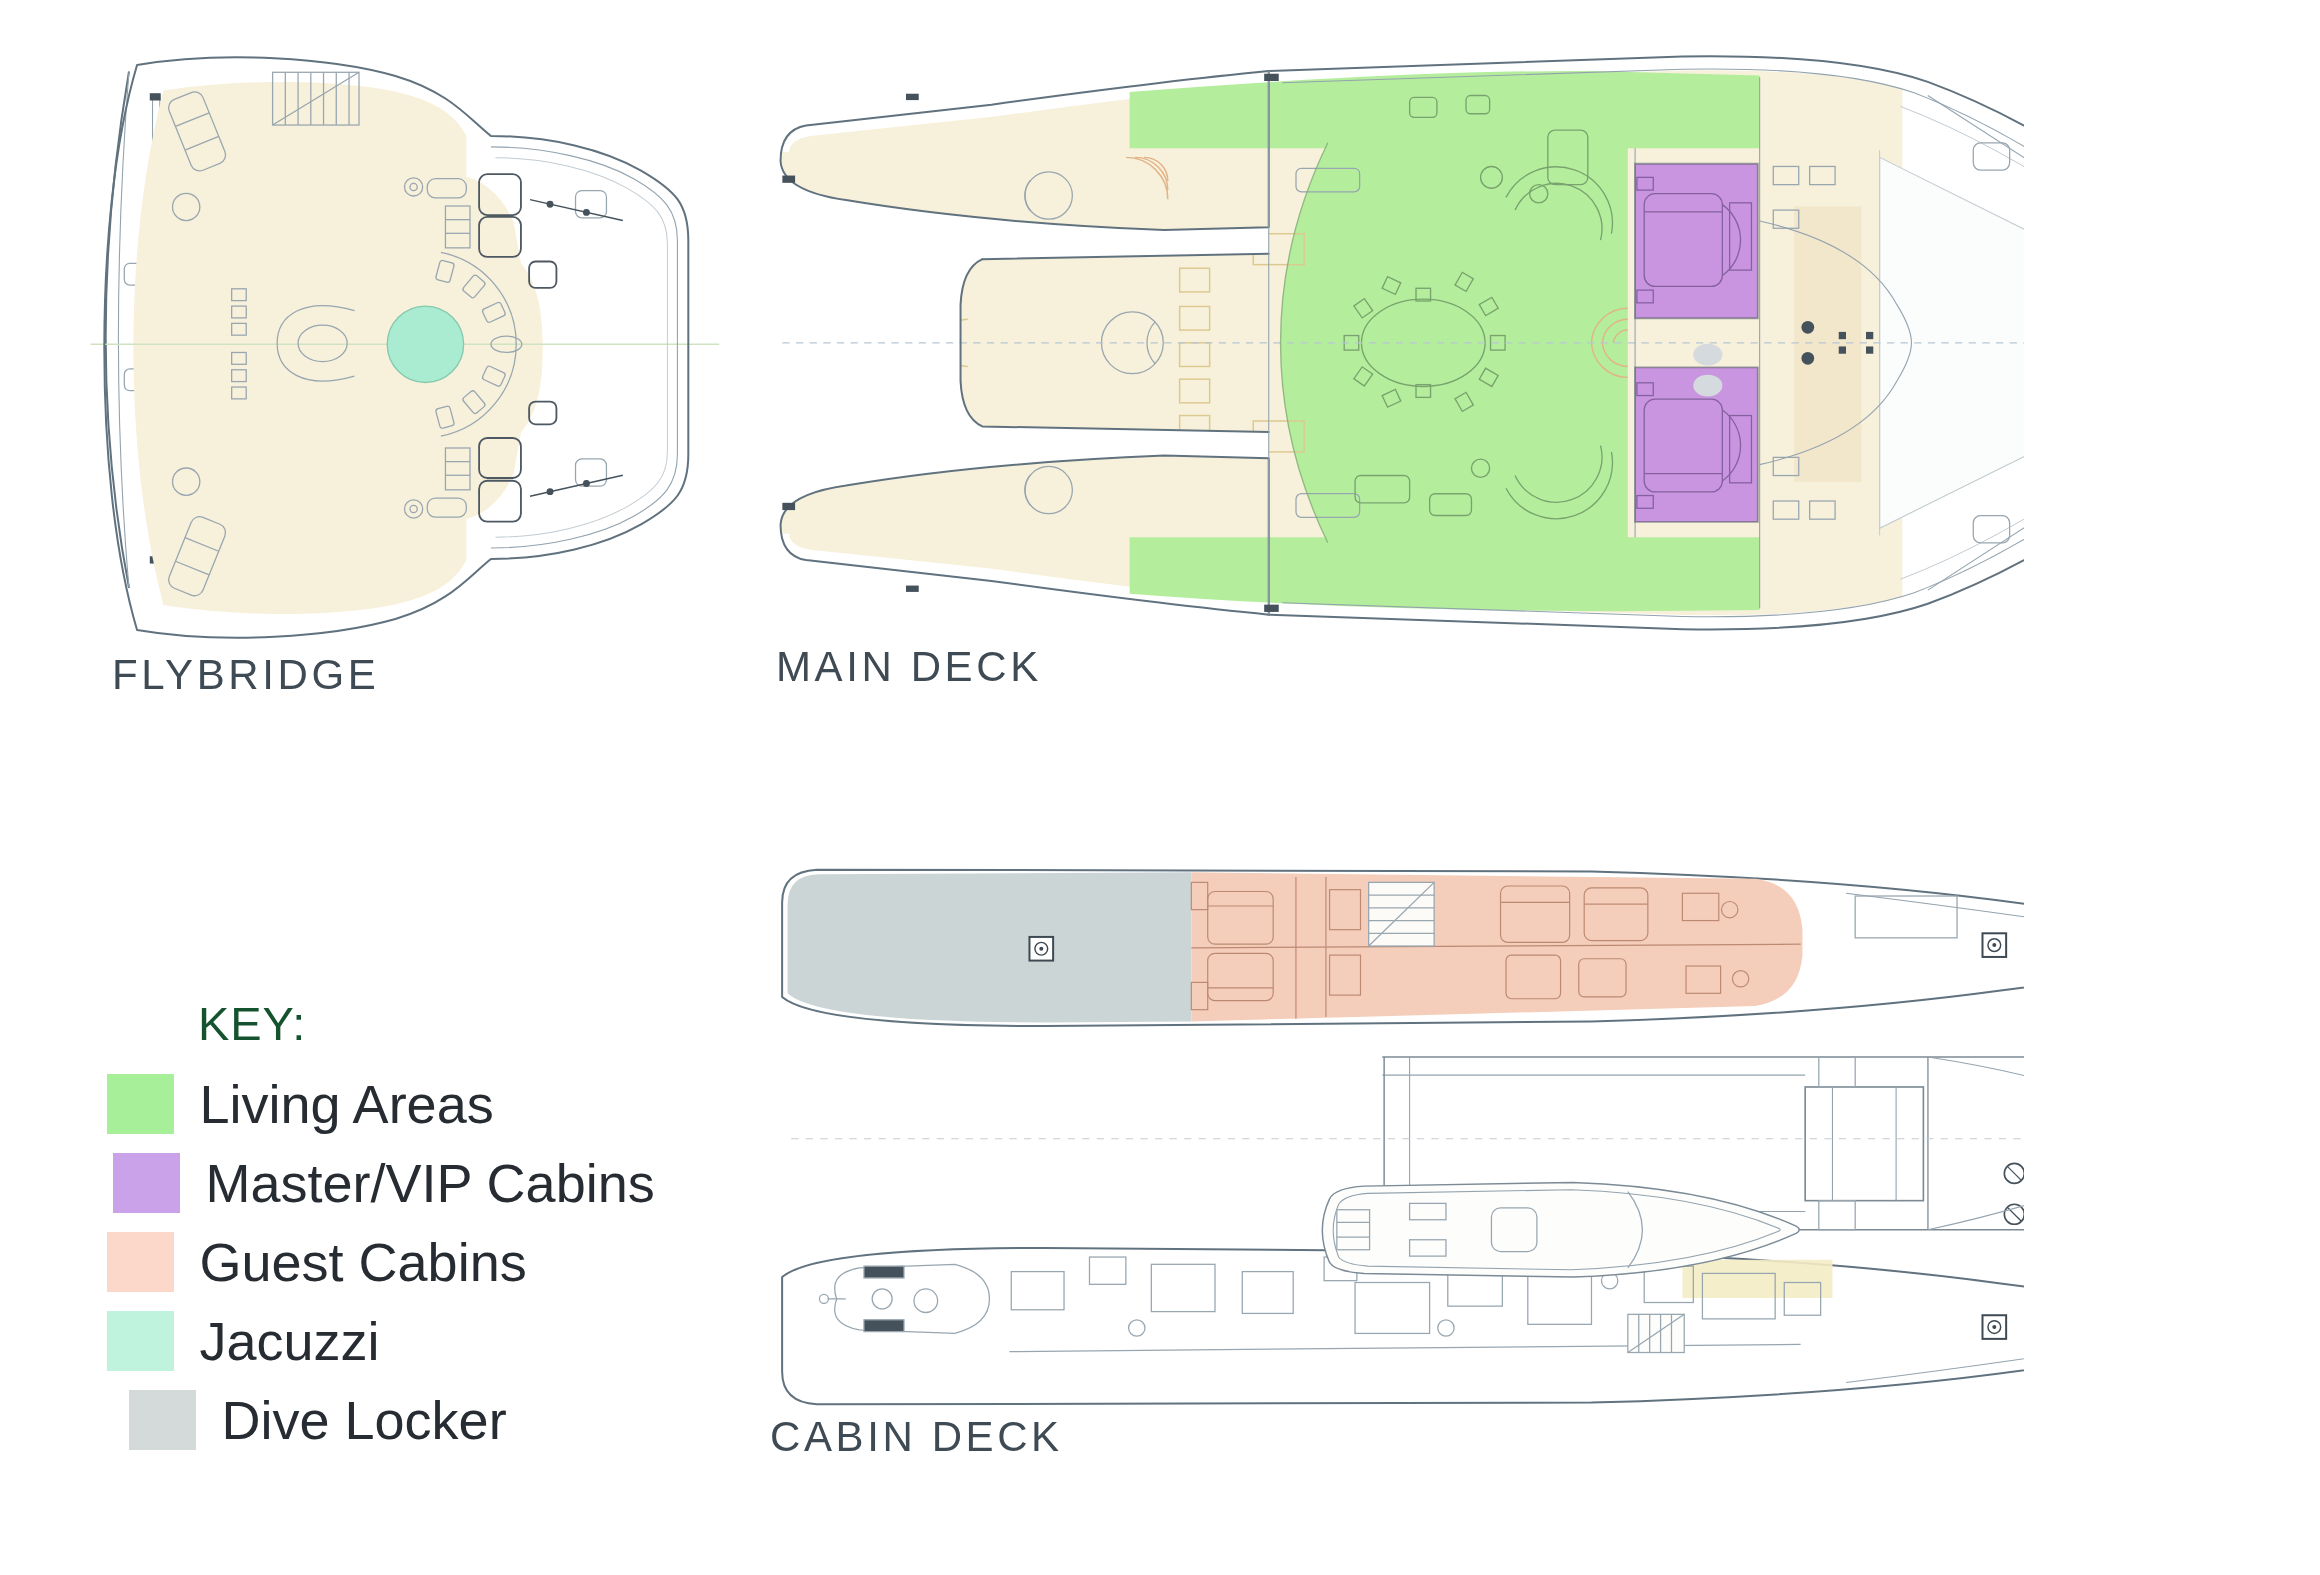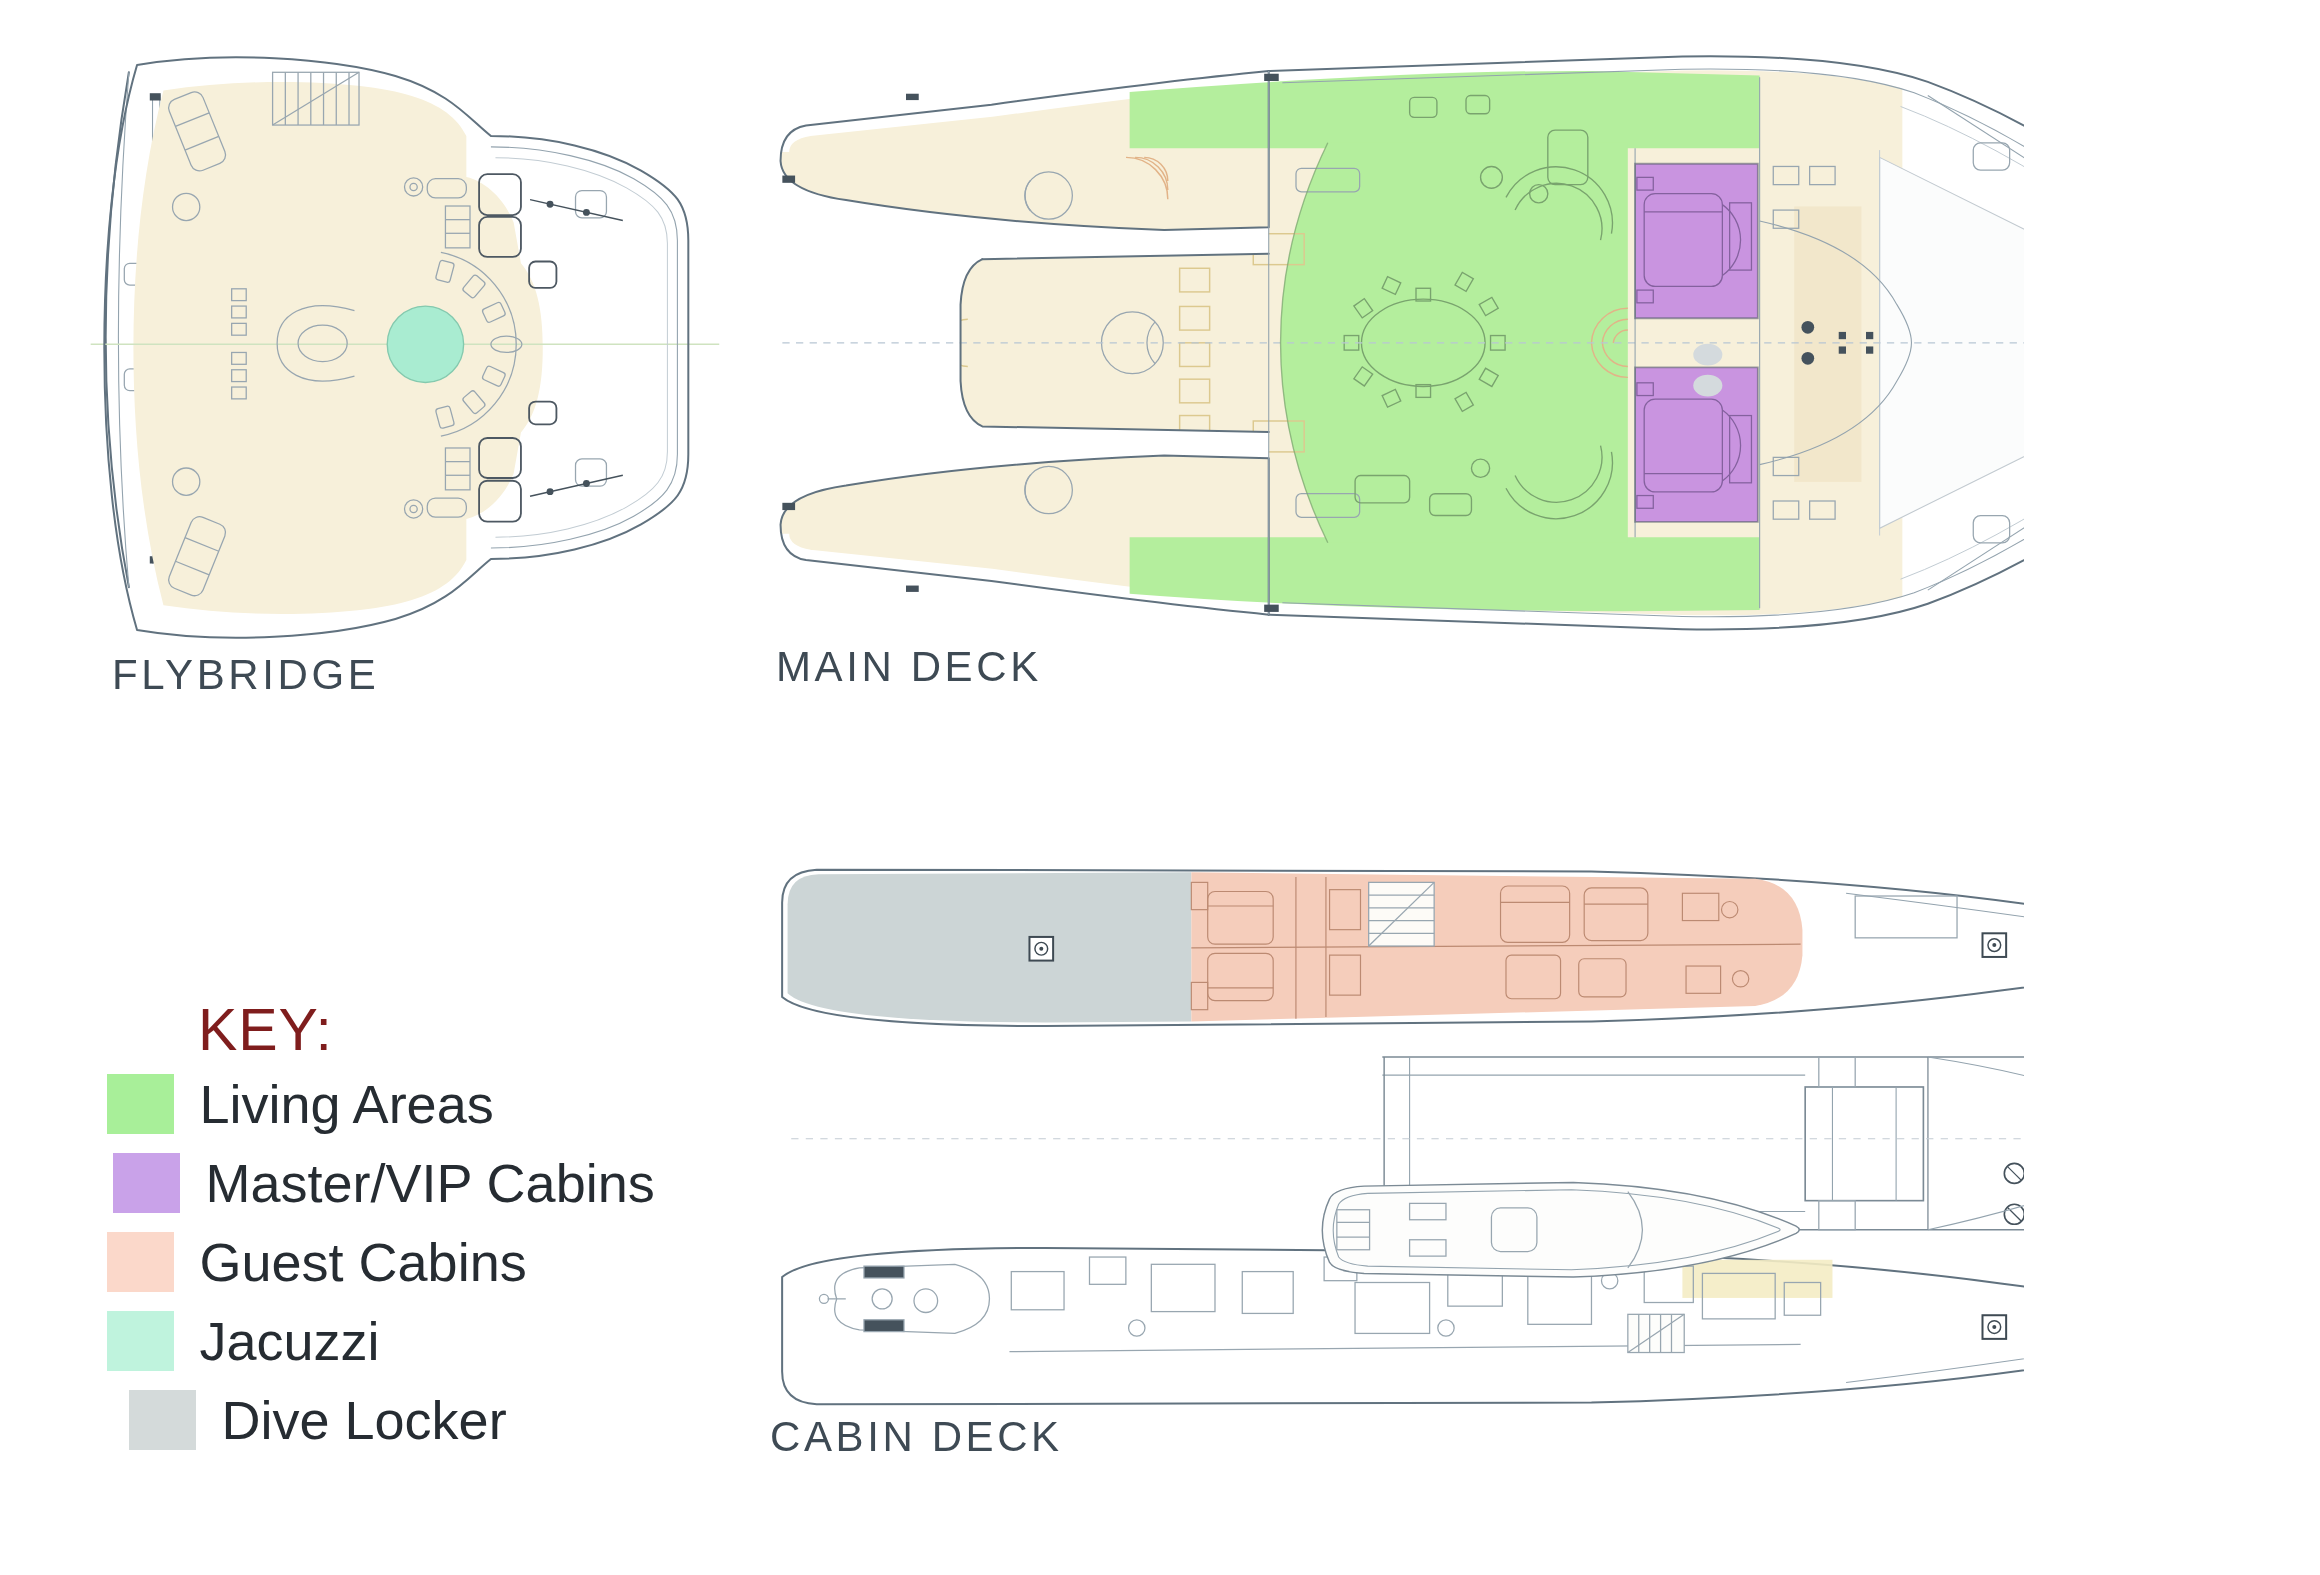--- a/index.html
+++ b/index.html
@@ -1,20 +1,20 @@
 <!DOCTYPE html>
 <html style="font-size:14.5px"><head>
 <meta charset="utf-8">
 <style>
   html,body{margin:0;padding:0;background:#ffffff;}
   #page{position:relative;width:2024px;height:1576px;background:#ffffff;overflow:hidden;
         font-family:"Liberation Sans", sans-serif;}
   .deck-label{position:absolute;color:#3e4a54;font-size:42px;letter-spacing:3.6px;
               font-weight:400;white-space:nowrap;}
-  .key-title{position:absolute;left:198px;top:996px;color:#7f1d1d;font-size:59px;
+  .key-title{position:absolute;left:198px;top:996px;color:#14532d;font-size:47px;
              letter-spacing:0.9px;font-weight:400;}
   .legend-row{position:absolute;left:107px;width:746px;height:60px;display:flex;align-items:center;}
   .legend-swatch{width:67px;height:60px;flex:0 0 67px;}
   .legend-label{margin-left:25.5px;color:#262c32;font-size:54px;font-weight:400;white-space:nowrap;}
   svg{position:absolute;overflow:visible;}
   .thin{fill:none;stroke:#93a3ae;stroke-width:1.2px;}
   .outline{fill:none;stroke:#61727f;stroke-width:2.2px;stroke-linejoin:round;stroke-linecap:round;}
   .faint{fill:none;stroke:#c2ccd3;stroke-width:1.1px;}
   .furn{fill:none;stroke:#98a6b0;stroke-width:1.4px;}
   .furnY{fill:none;stroke:#dcc98f;stroke-width:1.6px;}

